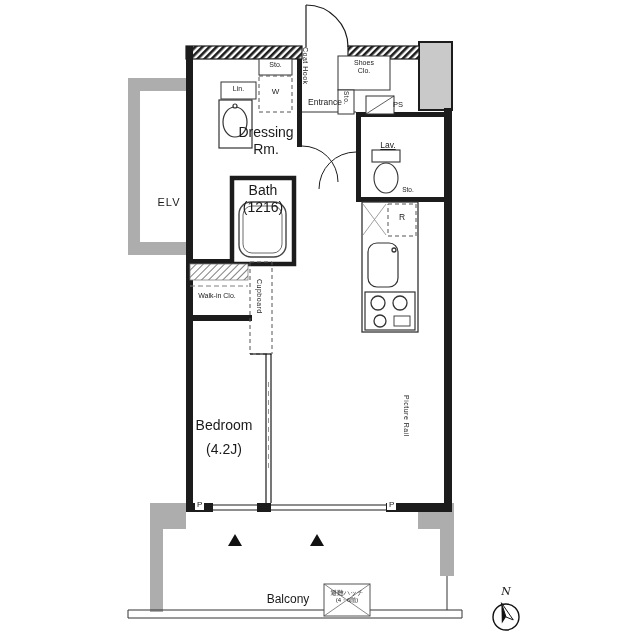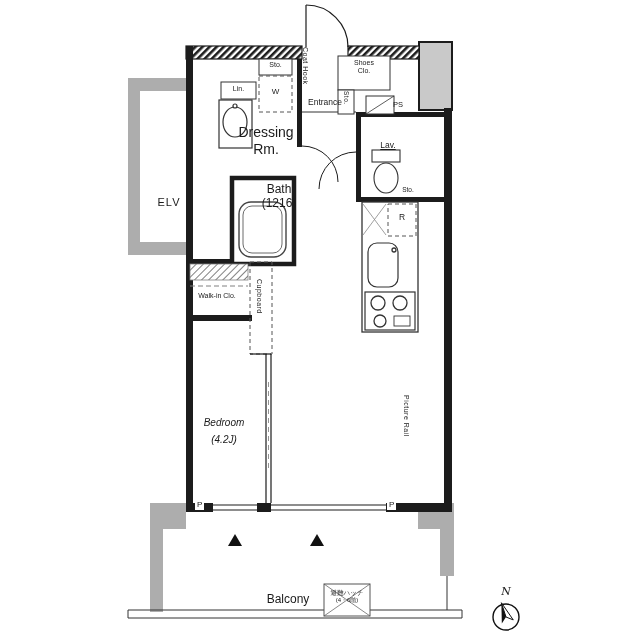--- a/index.html
+++ b/index.html
@@ -185,32 +185,32 @@
 
   <div class="lbl ctr" style="left:236px;top:112px;width:60px;font-size:14px;line-height:1.2;margin-top:12px;">
     <div>Dressing</div>
     <div>Rm.</div>
   </div>
 
   <div class="lbl ctr" style="left:368px;top:140px;width:40px;font-size:8.5px;text-decoration:underline;">Lav.</div>
 
   <div class="lbl ctr" style="left:396px;top:186px;width:24px;font-size:6.5px;">Sto.</div>
 
-  <div class="lbl ctr" style="left:236px;top:182px;width:54px;font-size:12px;line-height:1.2;padding-left:16px;">
+  <div class="lbl ctr" style="left:236px;top:182px;width:54px;font-size:14px;line-height:1.2;">
     <div>Bath</div>
     <div>(1216)</div>
   </div>
 
   <div class="lbl ctr" style="left:391px;top:212px;width:22px;font-size:8.5px;">R</div>
 
   <div class="lbl ctr" style="left:186px;top:292px;width:62px;font-size:7px;">Walk-in Clo.</div>
 
   <div class="lbl vert" style="left:255px;top:279px;height:56px;font-size:7px;">Cupboard</div>
 
-  <div class="lbl ctr" style="left:172px;top:414px;width:104px;font-size:10px;line-height:1.7;font-style:italic;">
+  <div class="lbl ctr" style="left:172px;top:414px;width:104px;font-size:14px;line-height:1.7;">
     <div>Bedroom</div>
     <div>(4.2J)</div>
   </div>
 
   <div class="lbl ctr" style="left:268px;top:414px;width:160px;font-size:10px;line-height:1.7;">
   </div>
 
   <div class="lbl vert" style="left:402px;top:395px;height:58px;font-size:7px;">Picture Rail</div>
 
   <div class="lbl ctr pbg" style="left:195px;top:500px;font-size:8px;">P</div>

